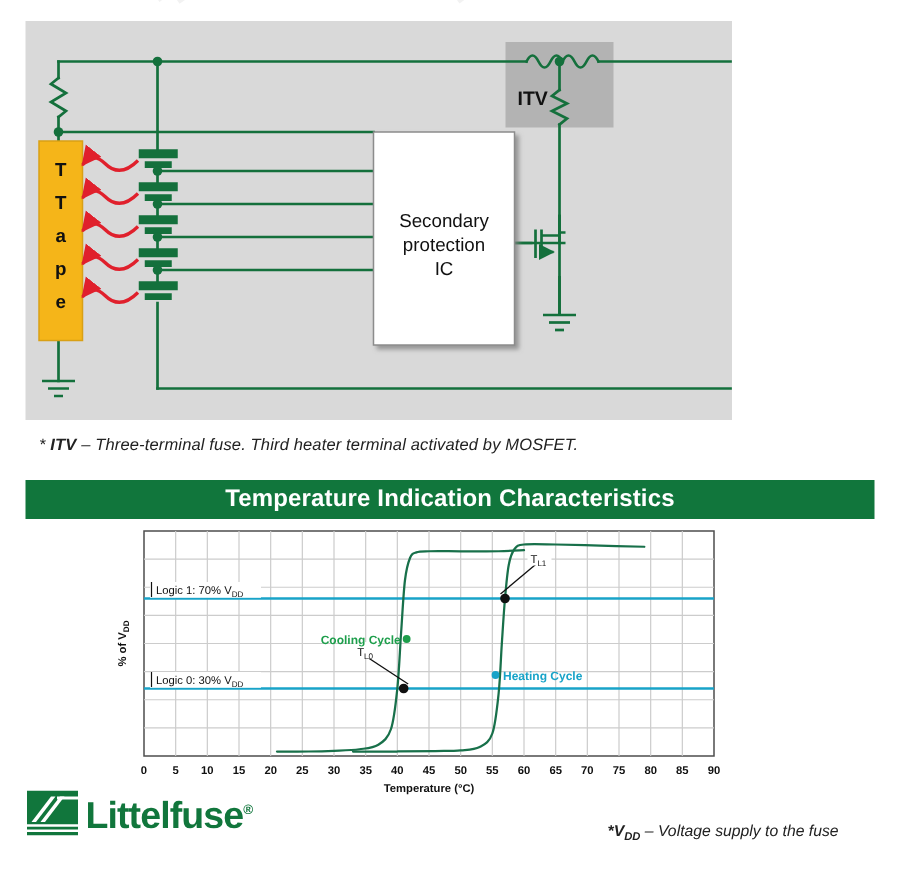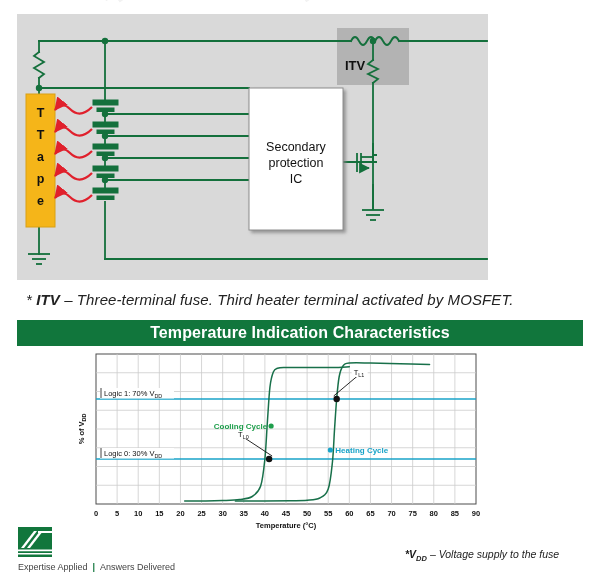--- a/index.html
+++ b/index.html
@@ -24,21 +24,21 @@
   
   #circuit-panel{
     position:absolute;left:17px;top:14px;width:471px;height:266px;
     background:#d9d9d9;
   }
   #circuit-svg{position:absolute;left:0;top:0;}
 
   
   #footnote{
     position:absolute;left:26px;top:291px;
-    font-size:15px;font-style:italic;color:#222;
+    font-size:11px;font-style:italic;color:#222;
     letter-spacing:0.1px;white-space:nowrap;
   }
   #footnote b{font-style:italic;font-weight:bold;}
 
   
   #section-title{
     position:absolute;left:17px;top:320px;width:566px;height:26px;
     background:#11763c;
     color:#ffffff;font-size:16px;font-weight:bold;
     display:flex;align-items:center;justify-content:center;
@@ -382,24 +382,22 @@
 <div id="logo">
   <div id="logo-row">
     <svg id="logo-mark" viewBox="0 0 34 30">
       <rect x="0" y="0" width="34" height="30" fill="#11763c"></rect>
       <path d="M3,21 L16,4 L19,4 L6,21 Z" fill="#ffffff"></path>
       <path d="M9,21 L22,4 L25,4 L12,21 Z" fill="#ffffff"></path>
       <path d="M0,22.5 L34,22.5 L34,24.2 L0,24.2 Z" fill="#ffffff"></path>
       <path d="M0,26 L34,26 L34,27.6 L0,27.6 Z" fill="#ffffff"></path>
       <path d="M20,4 L34,4 L34,6 L20,6 Z" fill="#ffffff"></path>
     </svg>
-  </div>
-  <div id="logo-tagline">
-    <span>Expertise Applied</span>
-    <span class="divider">|</span>
-    <span>Answers Delivered</span>
+    <div id="logo-word">
+      <span>Littelfuse</span><span class="reg">®</span>
+    </div>
   </div>
 </div>
 
 <div id="vdd-note">
   <b>*</b><b>V</b><b class="sb">DD</b>
   <span>– Voltage supply to the fuse</span>
 </div>
 
 </body></html>

